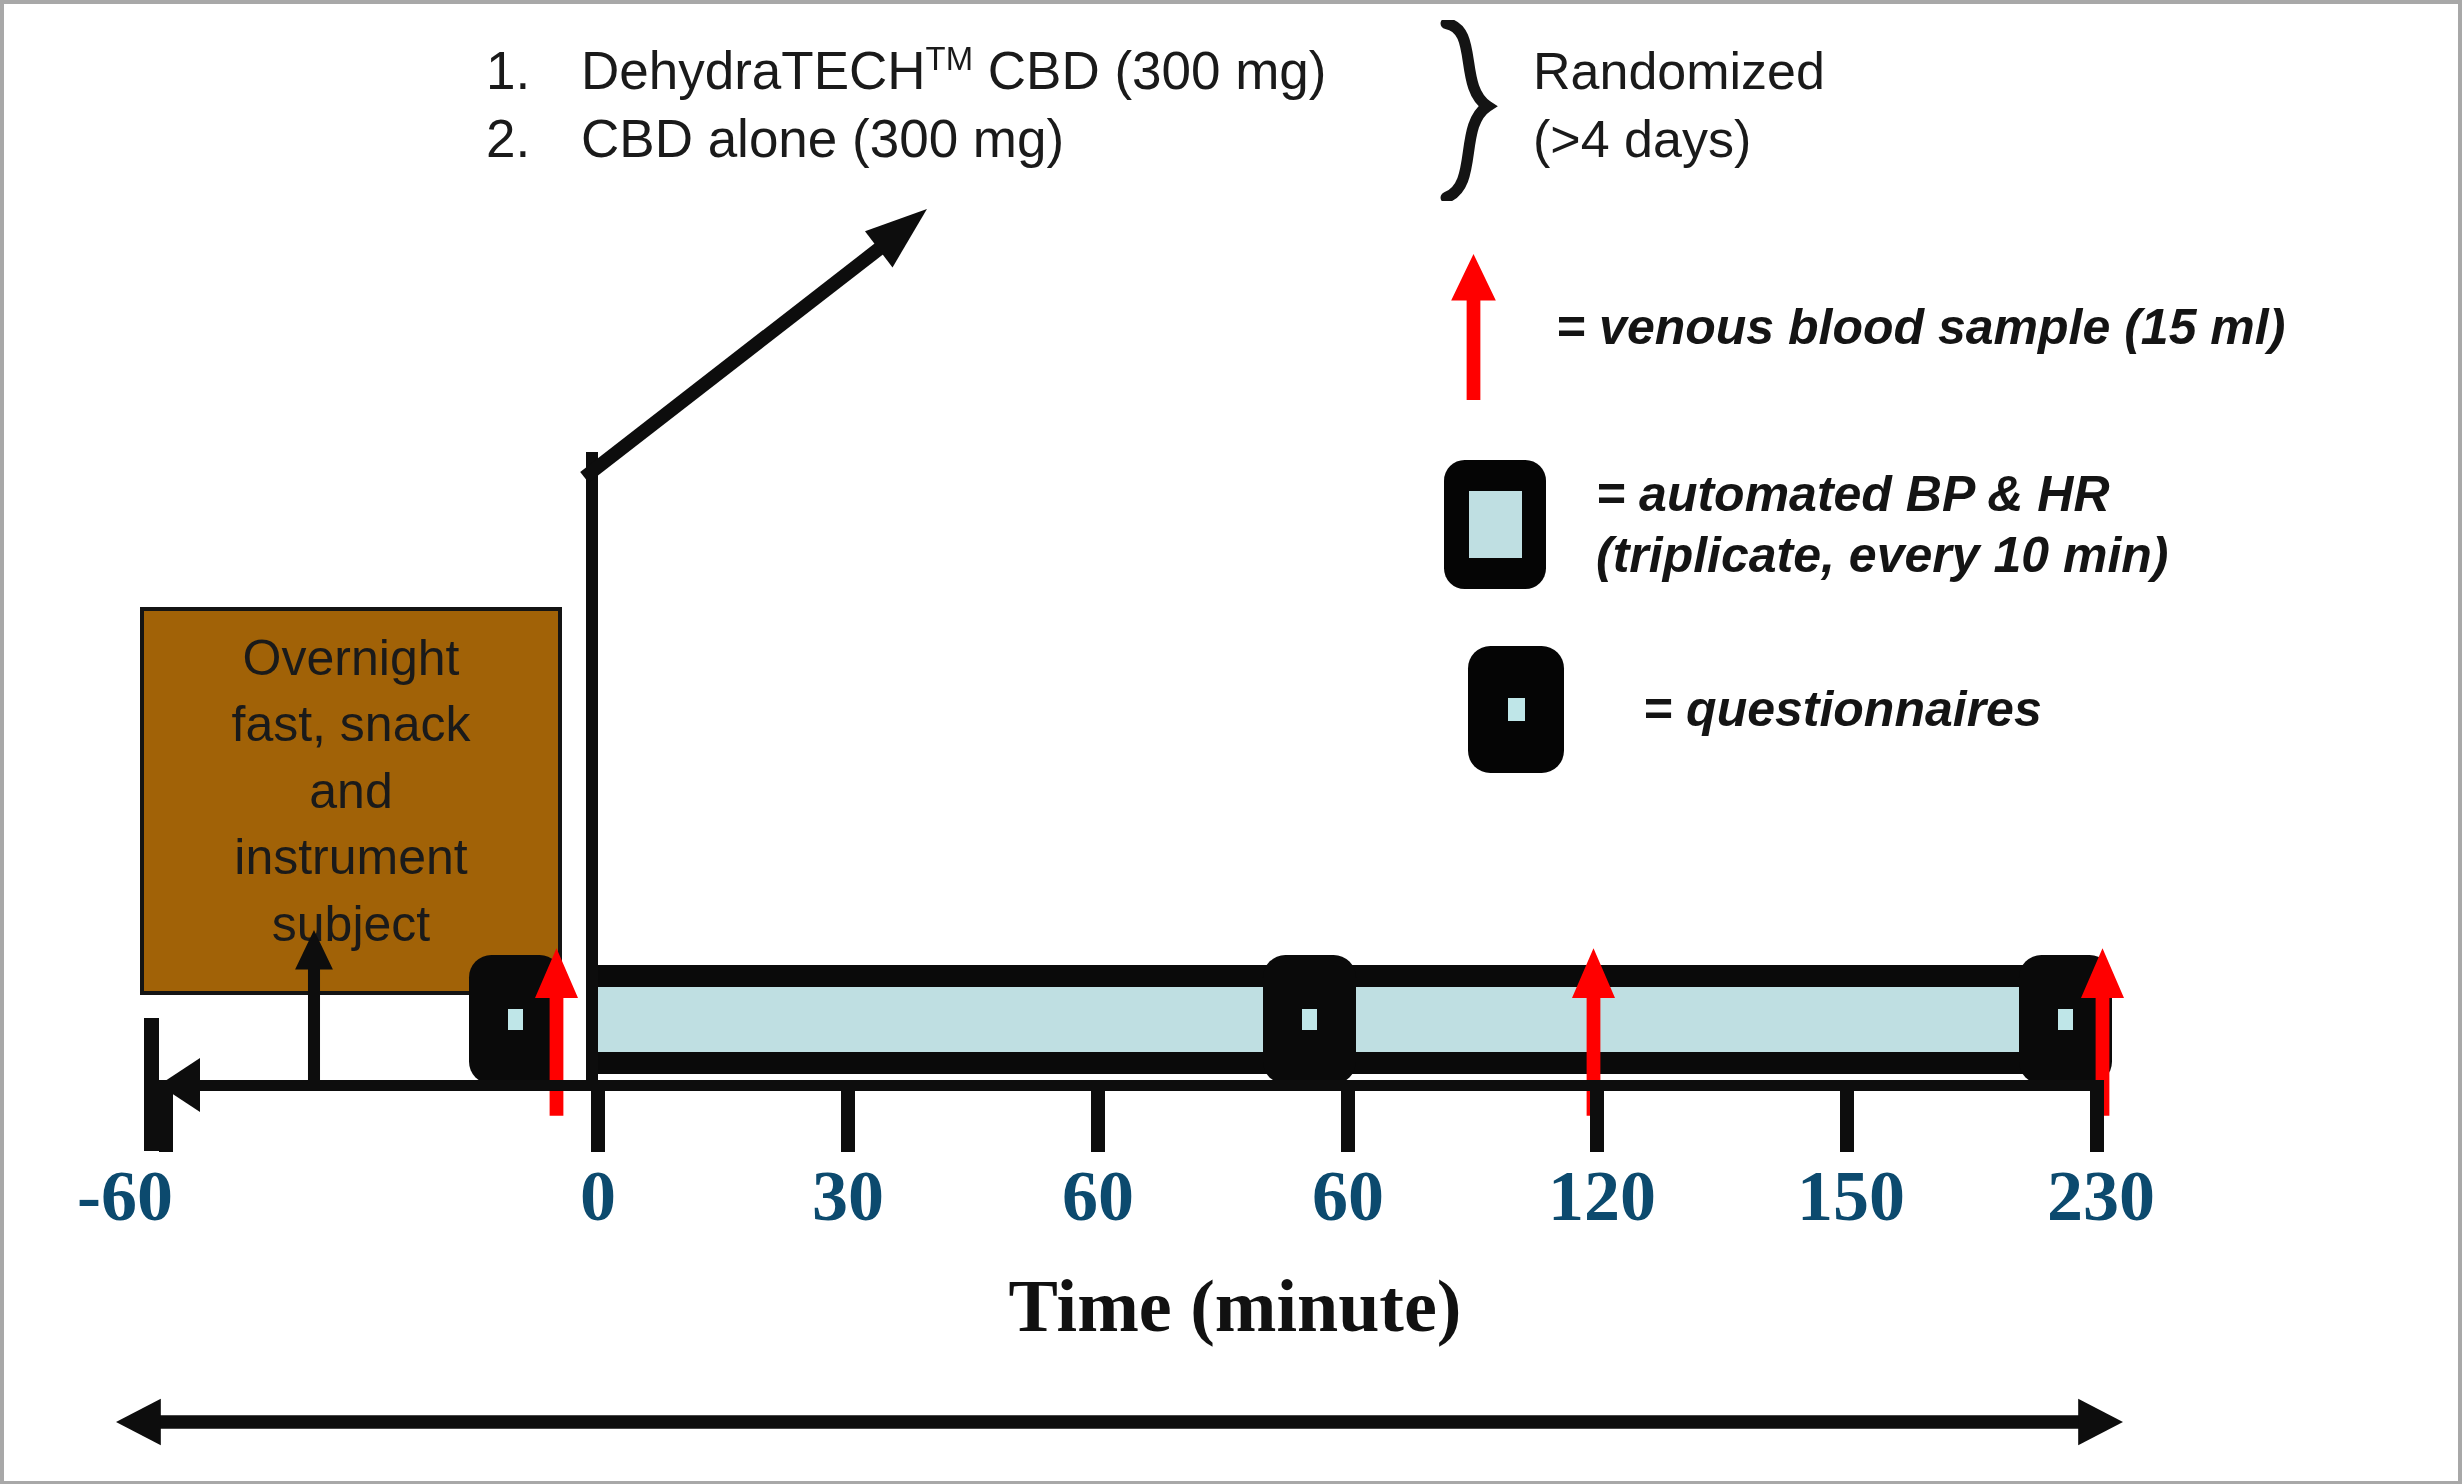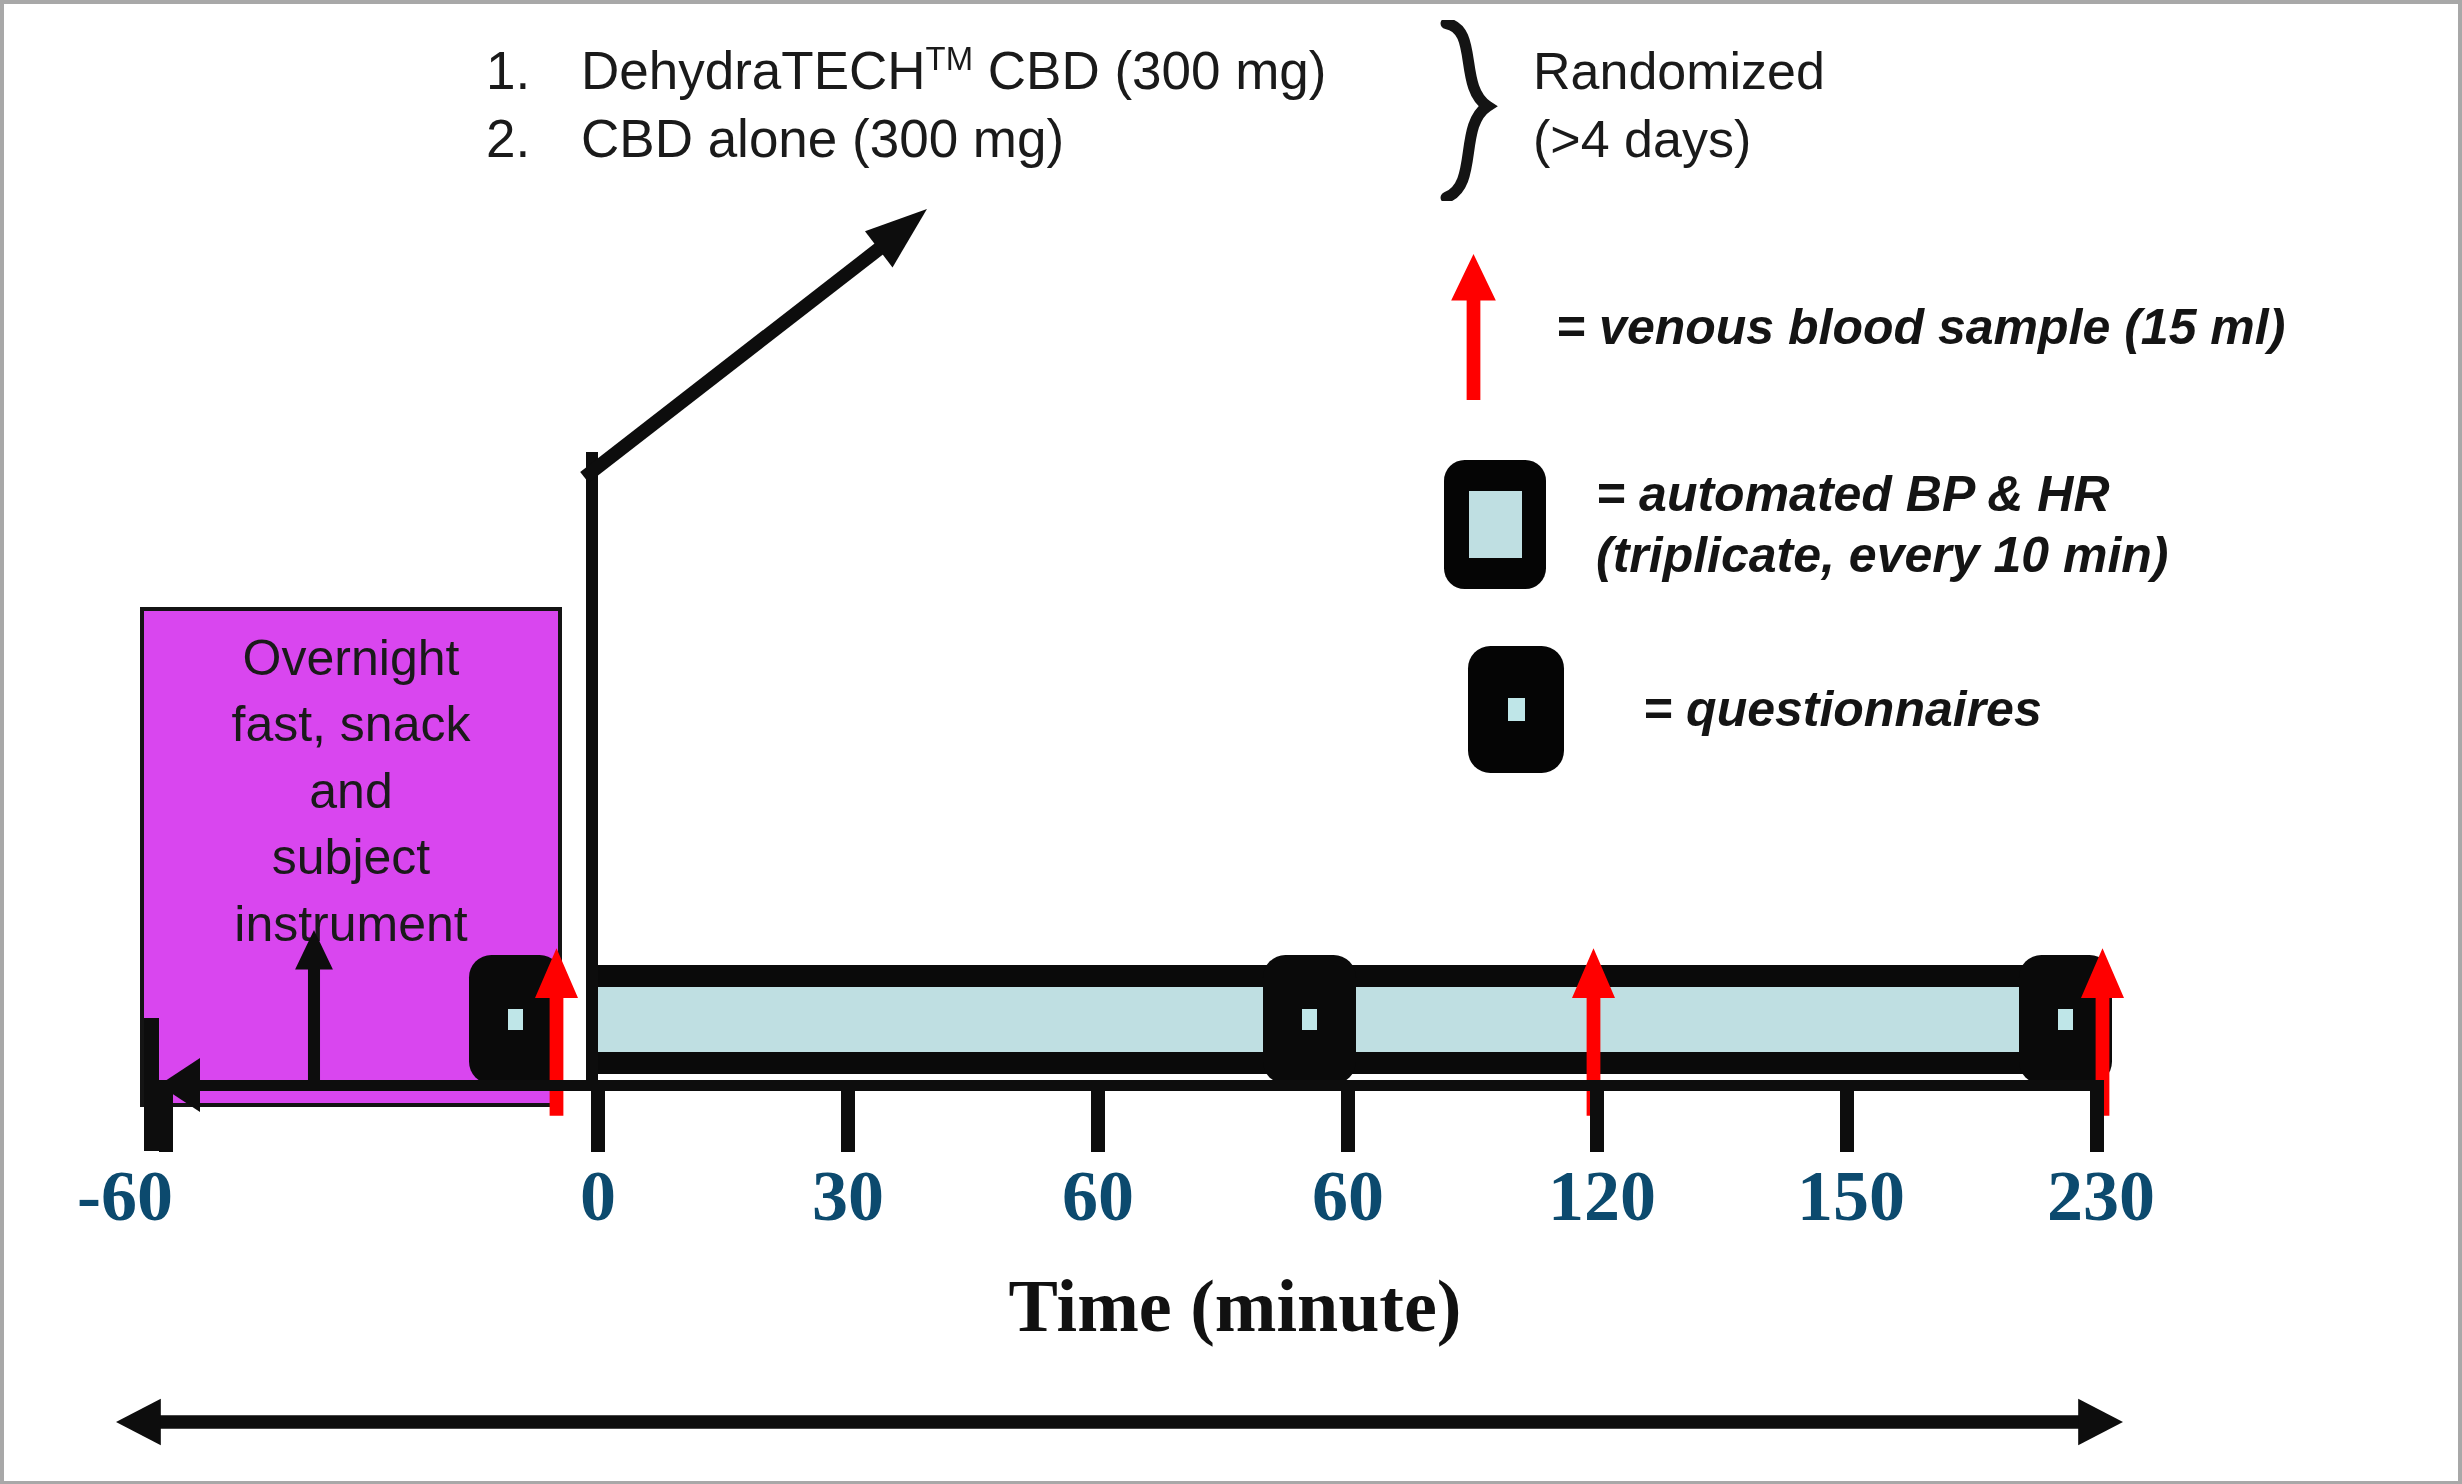--- a/index.html
+++ b/index.html
@@ -118,24 +118,24 @@
     height: 22.4px;
     background: #bfe6e8;
   }
 
   
   #overnight-box {
     position: absolute;
     left: 136px;
     top: 603px;
     width: 422px;
-    height: 500px;
+    height: 388px;
     border: 4.3px solid #141414;
     box-sizing: border-box;
-    background: #d946ef;
+    background: #a16207;
     display: flex;
     align-items: flex-start;
     justify-content: center;
     padding-top: 13.8px;
   }
   #overnight-text {
     font-size: 50px;
     color: #1a1a1a;
     line-height: 1.33;
     text-align: center;
@@ -316,22 +316,22 @@
       <div class="device-inner"></div>
     </div>
     <span class="legend-text">= questionnaires</span>
   </div>
 
   <div id="overnight-box">
     <div id="overnight-text">
       <div>Overnight</div>
       <div>fast, snack</div>
       <div>and</div>
+      <div>instrument</div>
       <div>subject</div>
-      <div>instrument</div>
     </div>
   </div>
 
   <svg id="box-to-axis-arrow" viewBox="0 0 60 185">
     <polygon points="30,0 52,46 37,46 37,185 23,185 23,46 8,46" fill="#0d0d0d"></polygon>
   </svg>
 
   <div id="riser"></div>
   <svg id="diagonal-arrow" viewBox="0 0 440 330">
     <line x1="34" y1="320" x2="382" y2="50" stroke="#0d0d0d" stroke-width="16"></line>

